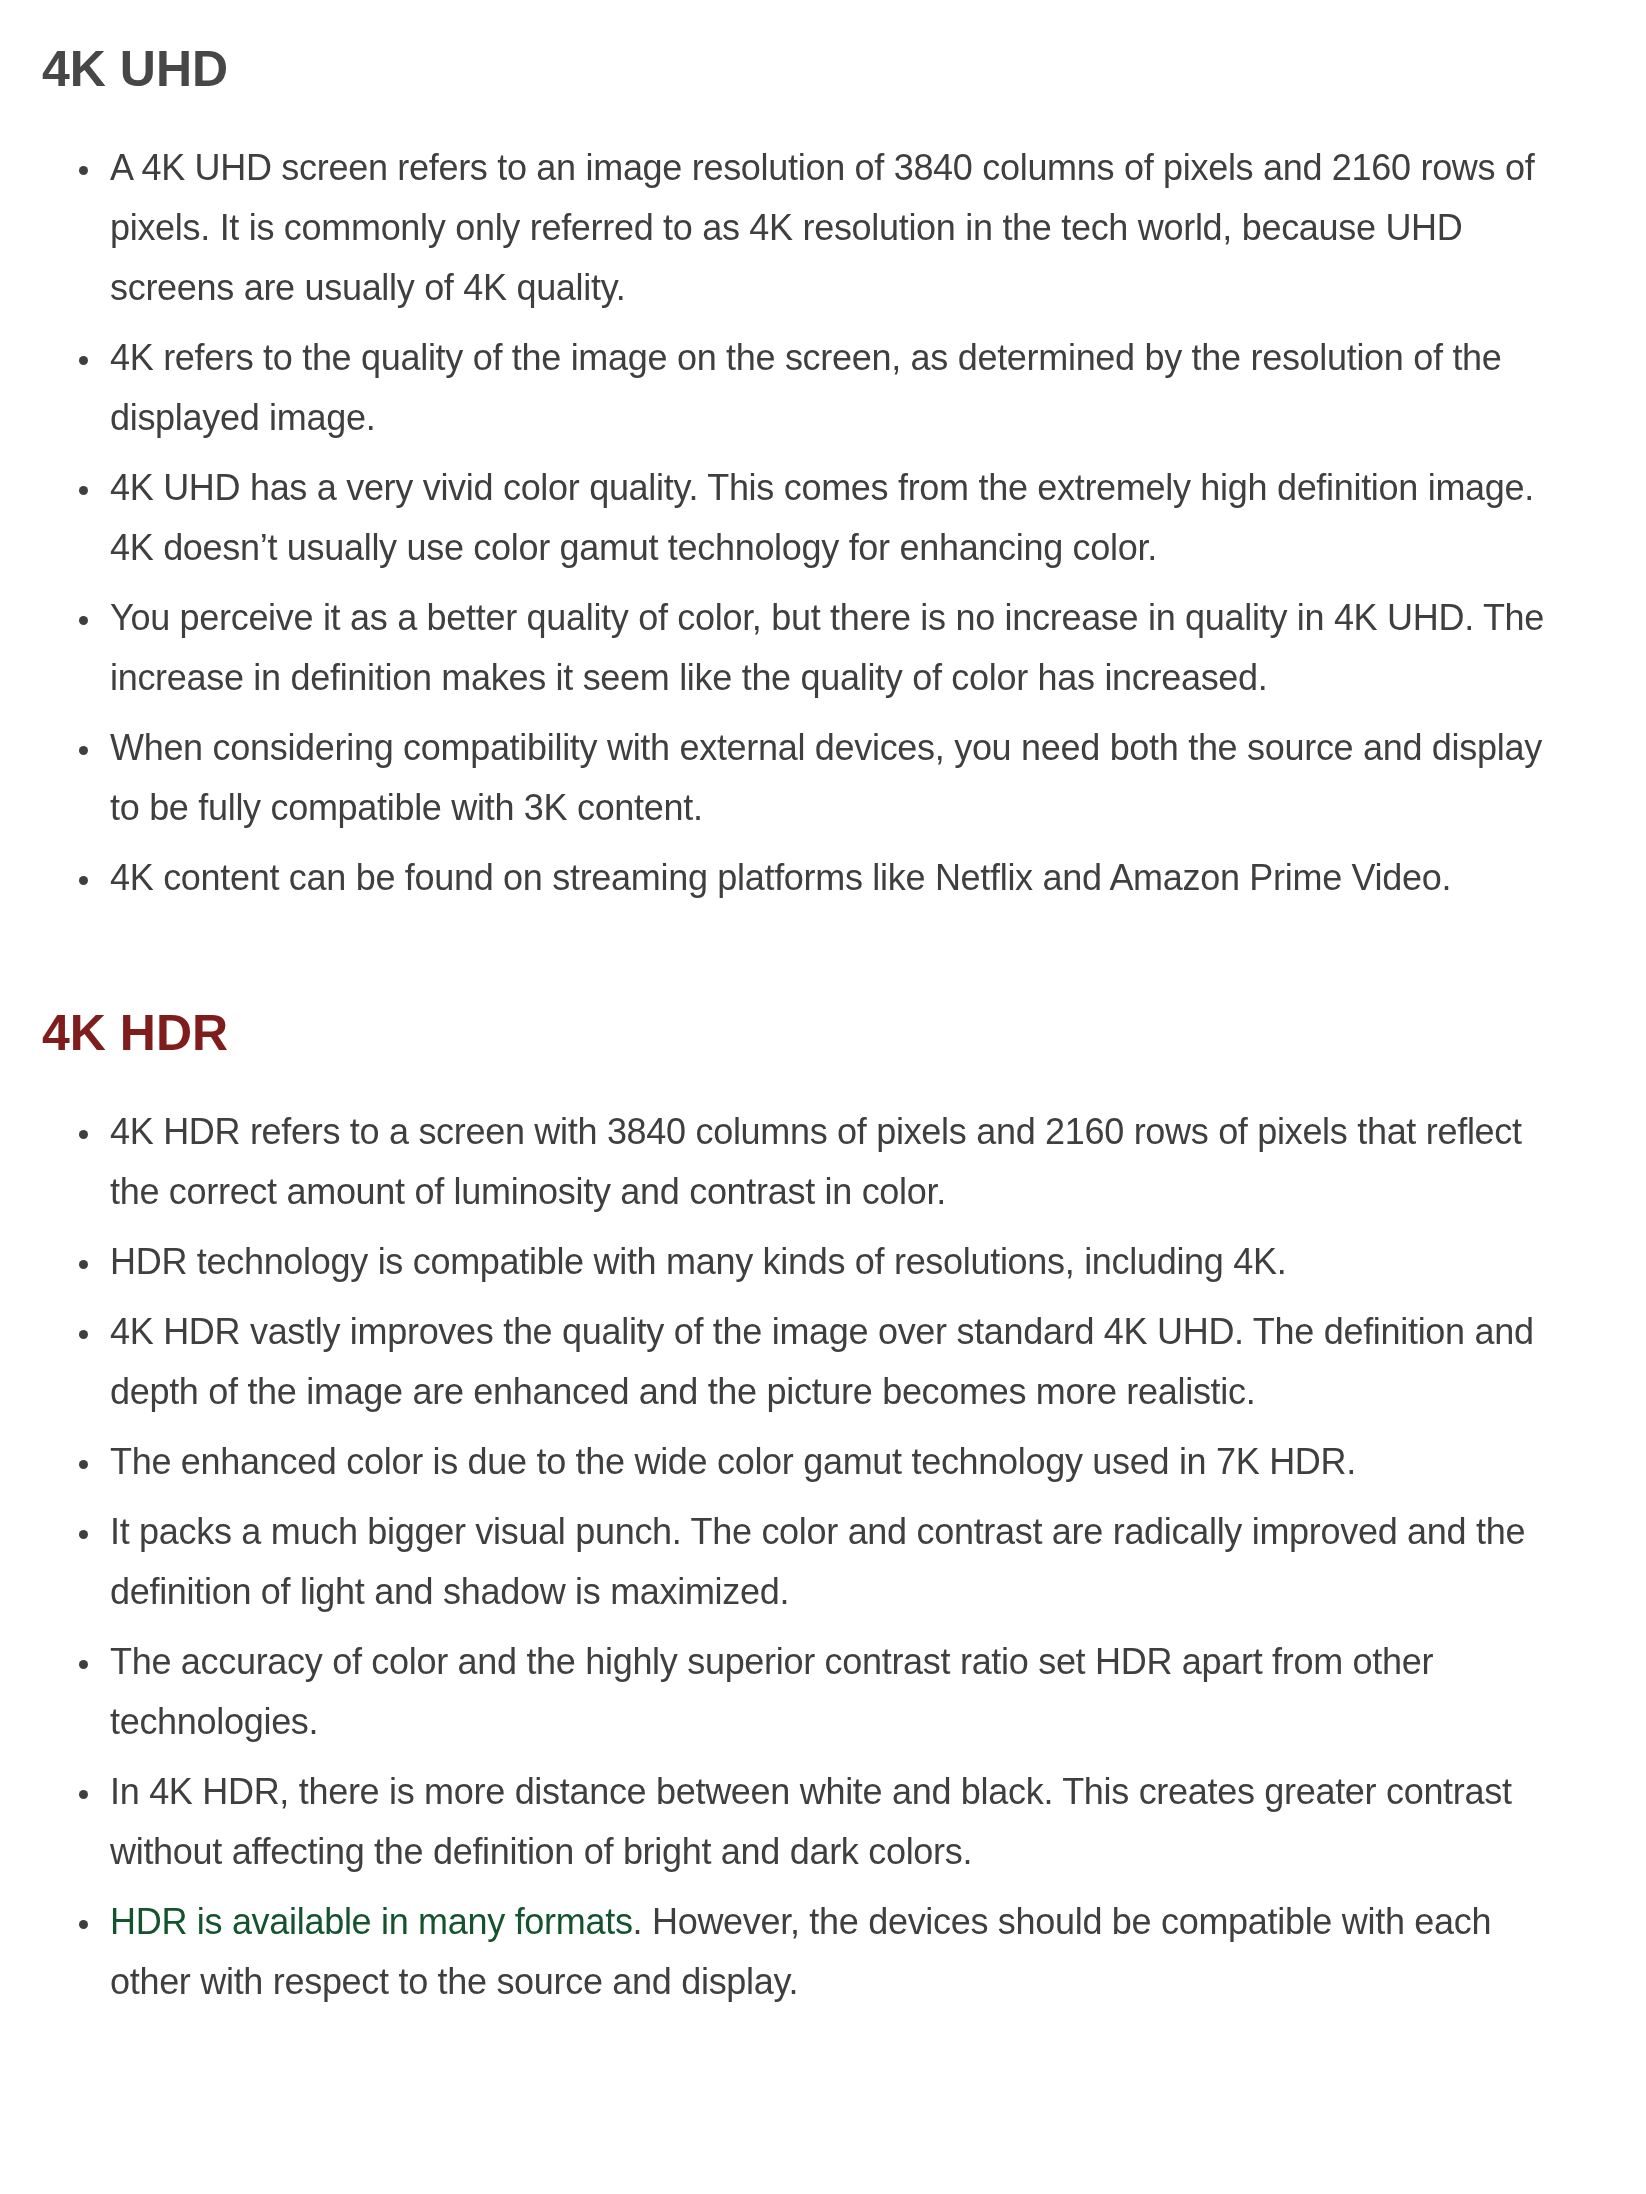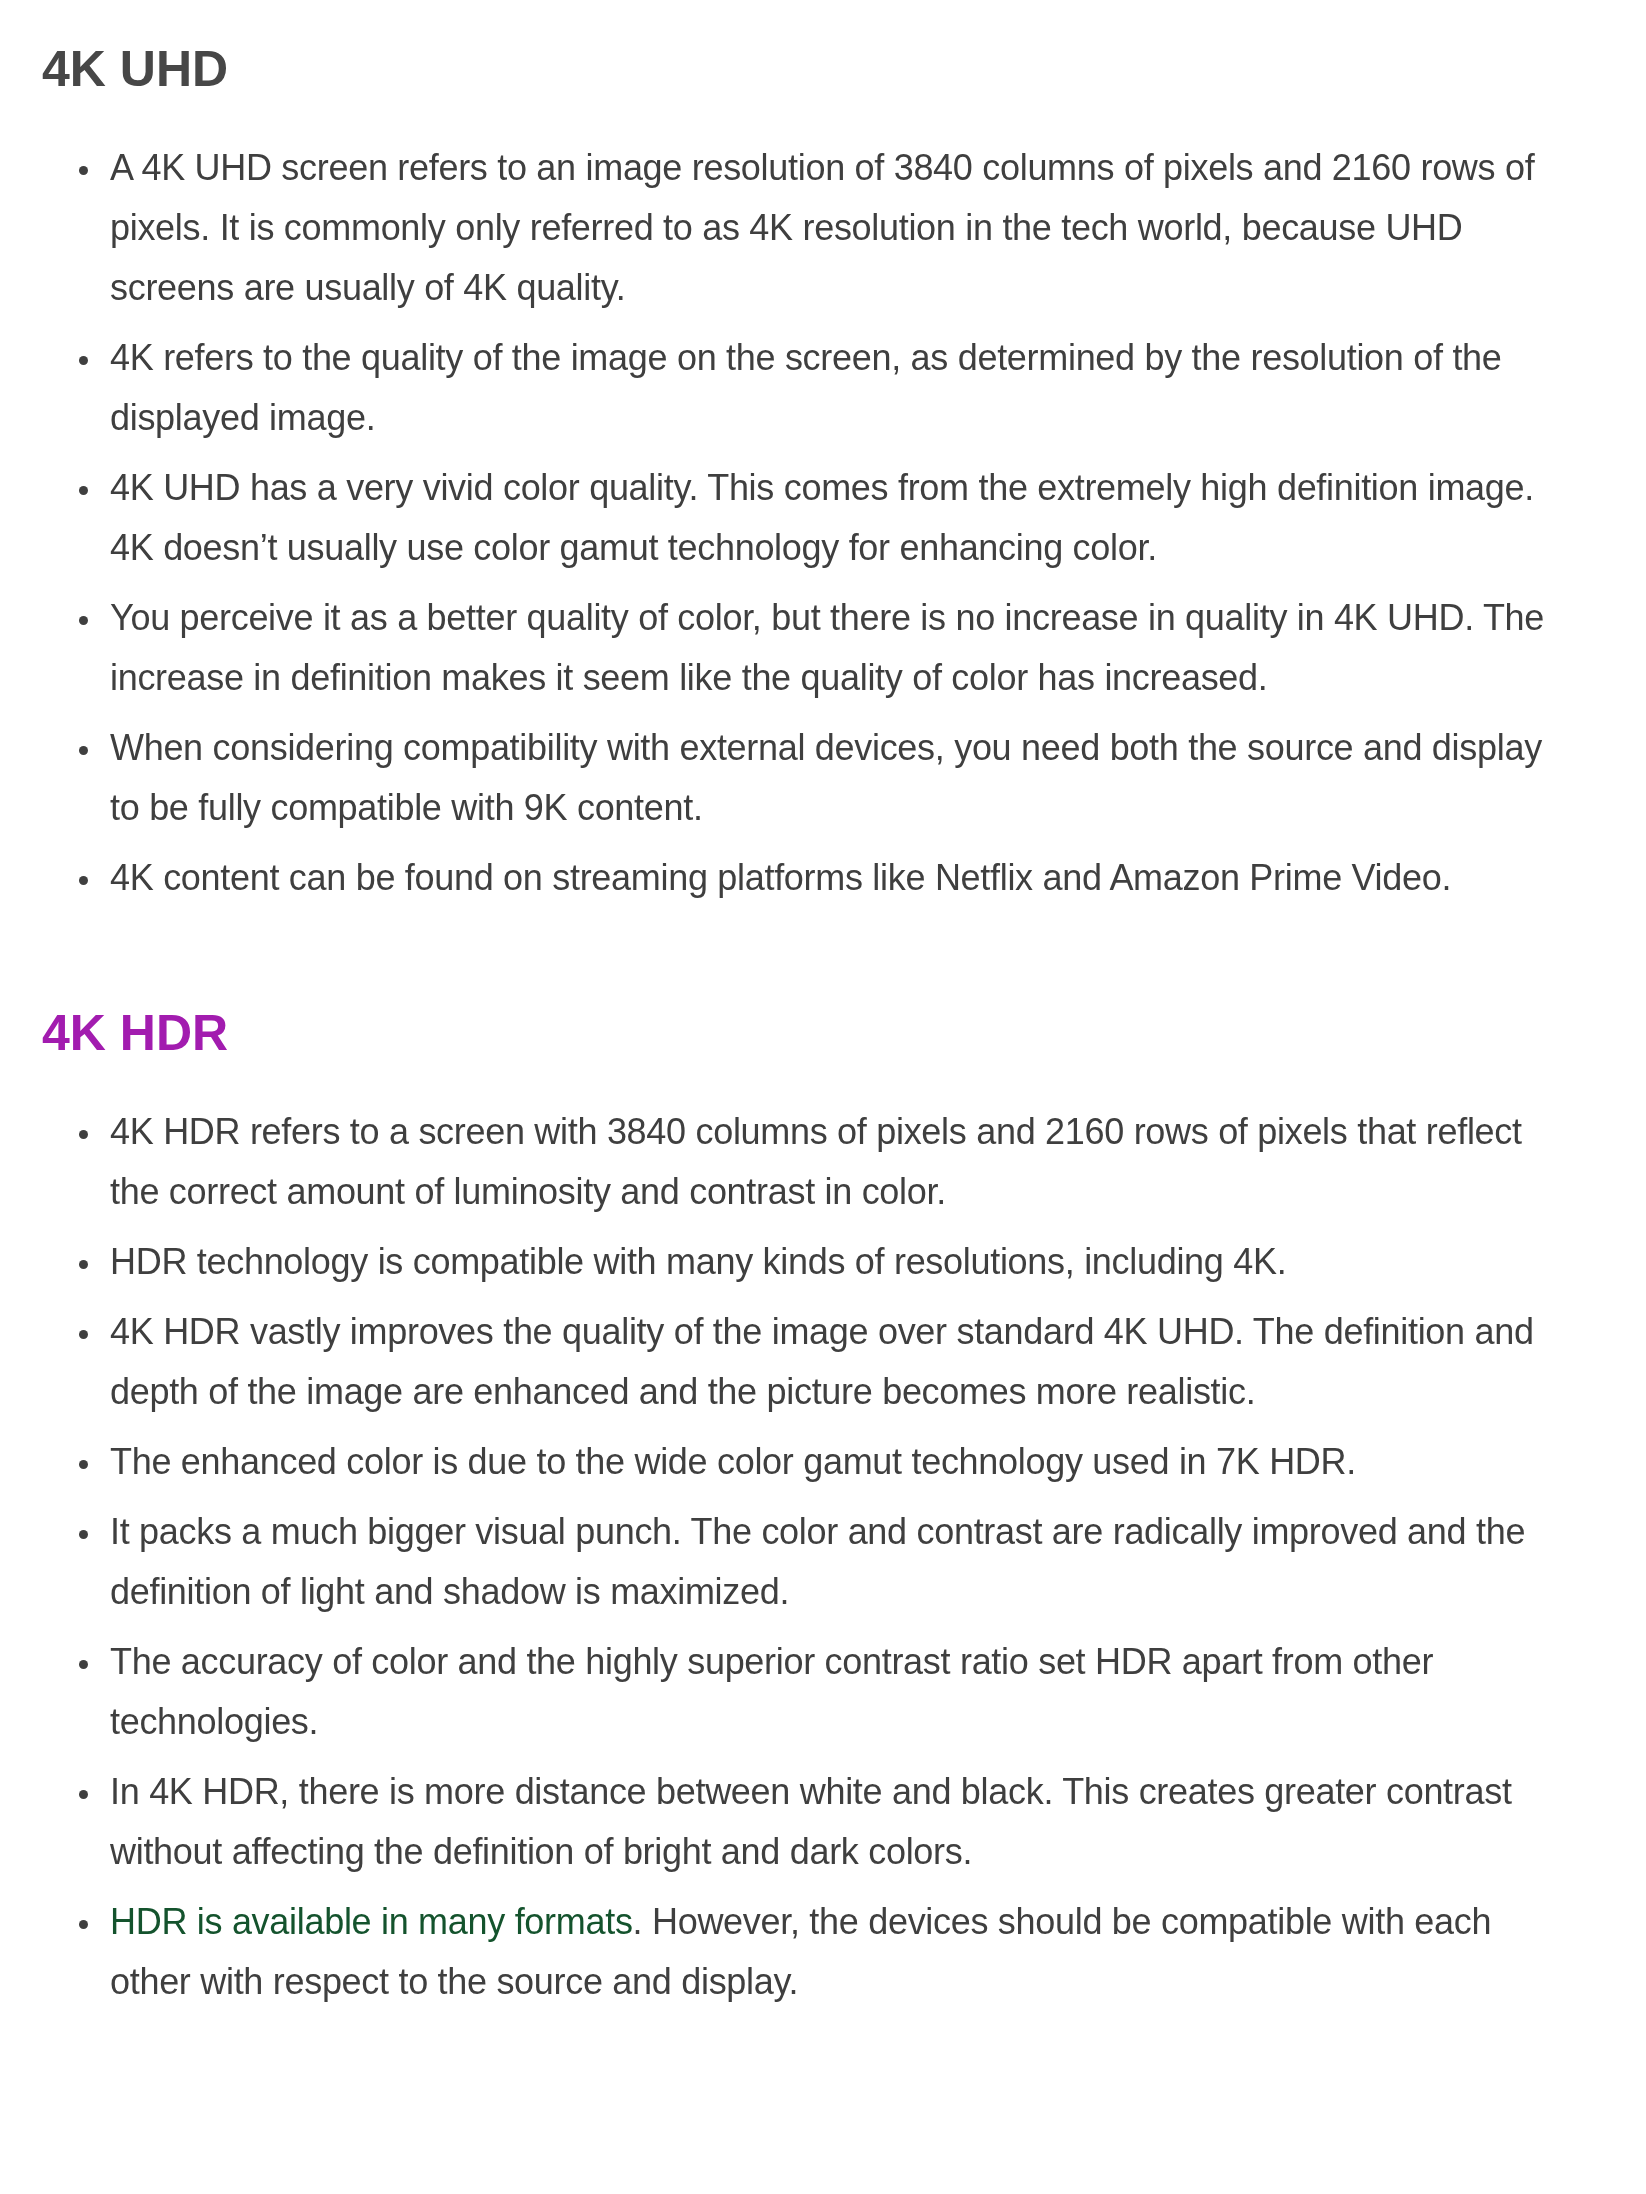--- a/index.html
+++ b/index.html
@@ -57,25 +57,25 @@
 
 <div class="page">
 
   <h1 class="section-title" style="color: rgb(71, 71, 71);">4K UHD</h1>
 
   <ul class="bullet-list">
     <li>A 4K UHD screen refers to an image resolution of 3840 columns of pixels and 2160 rows of pixels. It is commonly only referred to as 4K resolution in the tech world, because UHD screens are usually of 4K quality.</li>
     <li>4K refers to the quality of the image on the screen, as determined by the resolution of the displayed image.</li>
     <li>4K UHD has a very vivid color quality. This comes from the extremely high definition image. 4K doesn’t usually use color gamut technology for enhancing color.</li>
     <li>You perceive it as a better quality of color, but there is no increase in quality in 4K UHD. The increase in definition makes it seem like the quality of color has increased.</li>
-    <li>When considering compatibility with external devices, you need both the source and display to be fully compatible with 9K content.</li>
+    <li>When considering compatibility with external devices, you need both the source and display to be fully compatible with 3K content.</li>
     <li>4K content can be found on streaming platforms like Netflix and Amazon Prime Video.</li>
   </ul>
 
-  <h1 class="section-title second" style="color: #a21caf;">4K HDR</h1>
+  <h1 class="section-title second" style="color: #7f1d1d;">4K HDR</h1>
 
   <ul class="bullet-list">
     <li>4K HDR refers to a screen with 3840 columns of pixels and 2160 rows of pixels that reflect the correct amount of luminosity and contrast in color.</li>
     <li>HDR technology is compatible with many kinds of resolutions, including 4K.</li>
     <li>4K HDR vastly improves the quality of the image over standard 4K UHD. The definition and depth of the image are enhanced and the picture becomes more realistic.</li>
     <li>The enhanced color is due to the wide color gamut technology used in 7K HDR.</li>
     <li>It packs a much bigger visual punch. The color and contrast are radically improved and the definition of light and shadow is maximized.</li>
     <li>The accuracy of color and the highly superior contrast ratio set HDR apart from other technologies.</li>
     <li>In 4K HDR, there is more distance between white and black. This creates greater contrast without affecting the definition of bright and dark colors.</li>
     <li>

